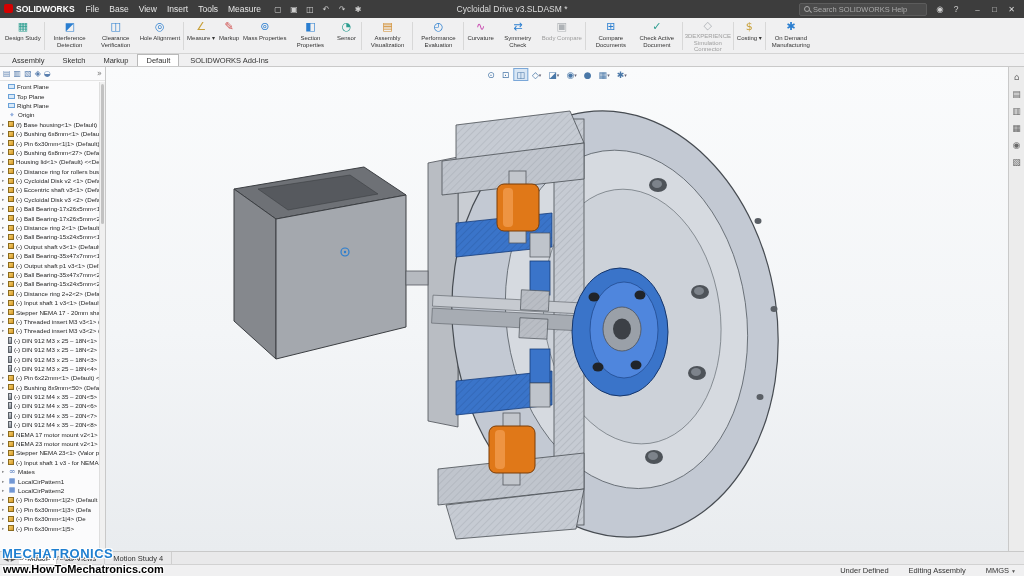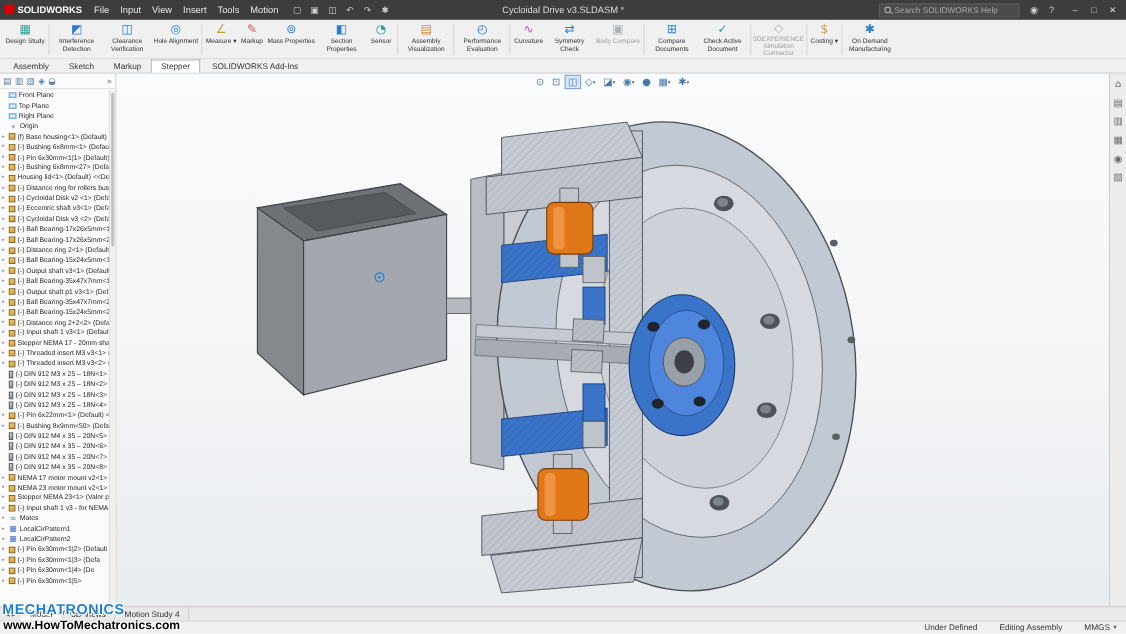--- a/index.html
+++ b/index.html
@@ -98,25 +98,25 @@
 </head>
 <body>
 
 <div class="titlebar">
   <span class="sw-logo">
     <span class="sw-mark"></span>
     <span>SOLIDWORKS</span>
   </span>
   <span style="display:flex;">
       <span class="menu-item">File</span>
-      <span class="menu-item">Input</span>
+      <span class="menu-item">Base</span>
       <span class="menu-item">View</span>
       <span class="menu-item">Insert</span>
       <span class="menu-item">Tools</span>
-      <span class="menu-item">Motion</span>
+      <span class="menu-item">Measure</span>
     </span>
   <span class="quick-icons">
       <span>▢</span>
       <span>▣</span>
       <span>◫</span>
       <span>↶</span>
       <span>↷</span>
       <span>✱</span>
     </span>
   <span class="tb-title">Cycloidal Drive v3.SLDASM *</span>
@@ -225,21 +225,21 @@
         <span class="tlabel">On Demand Manufacturing</span>
       </div>
     </div>
 </div>
 
 <div class="cmdtabs">
   <span style="display:flex;">
       <span class="ctab">Assembly</span>
       <span class="ctab">Sketch</span>
       <span class="ctab">Markup</span>
-      <span class="ctab active">Stepper</span>
+      <span class="ctab active">Default</span>
     </span>
   <span class="ctab addins">SOLIDWORKS Add-Ins</span>
 </div>
 
 <div class="main">
 
   <div class="tree">
     <div class="tree-head">
       <span style="display:flex;gap:3px;">
           <span>▤</span>

